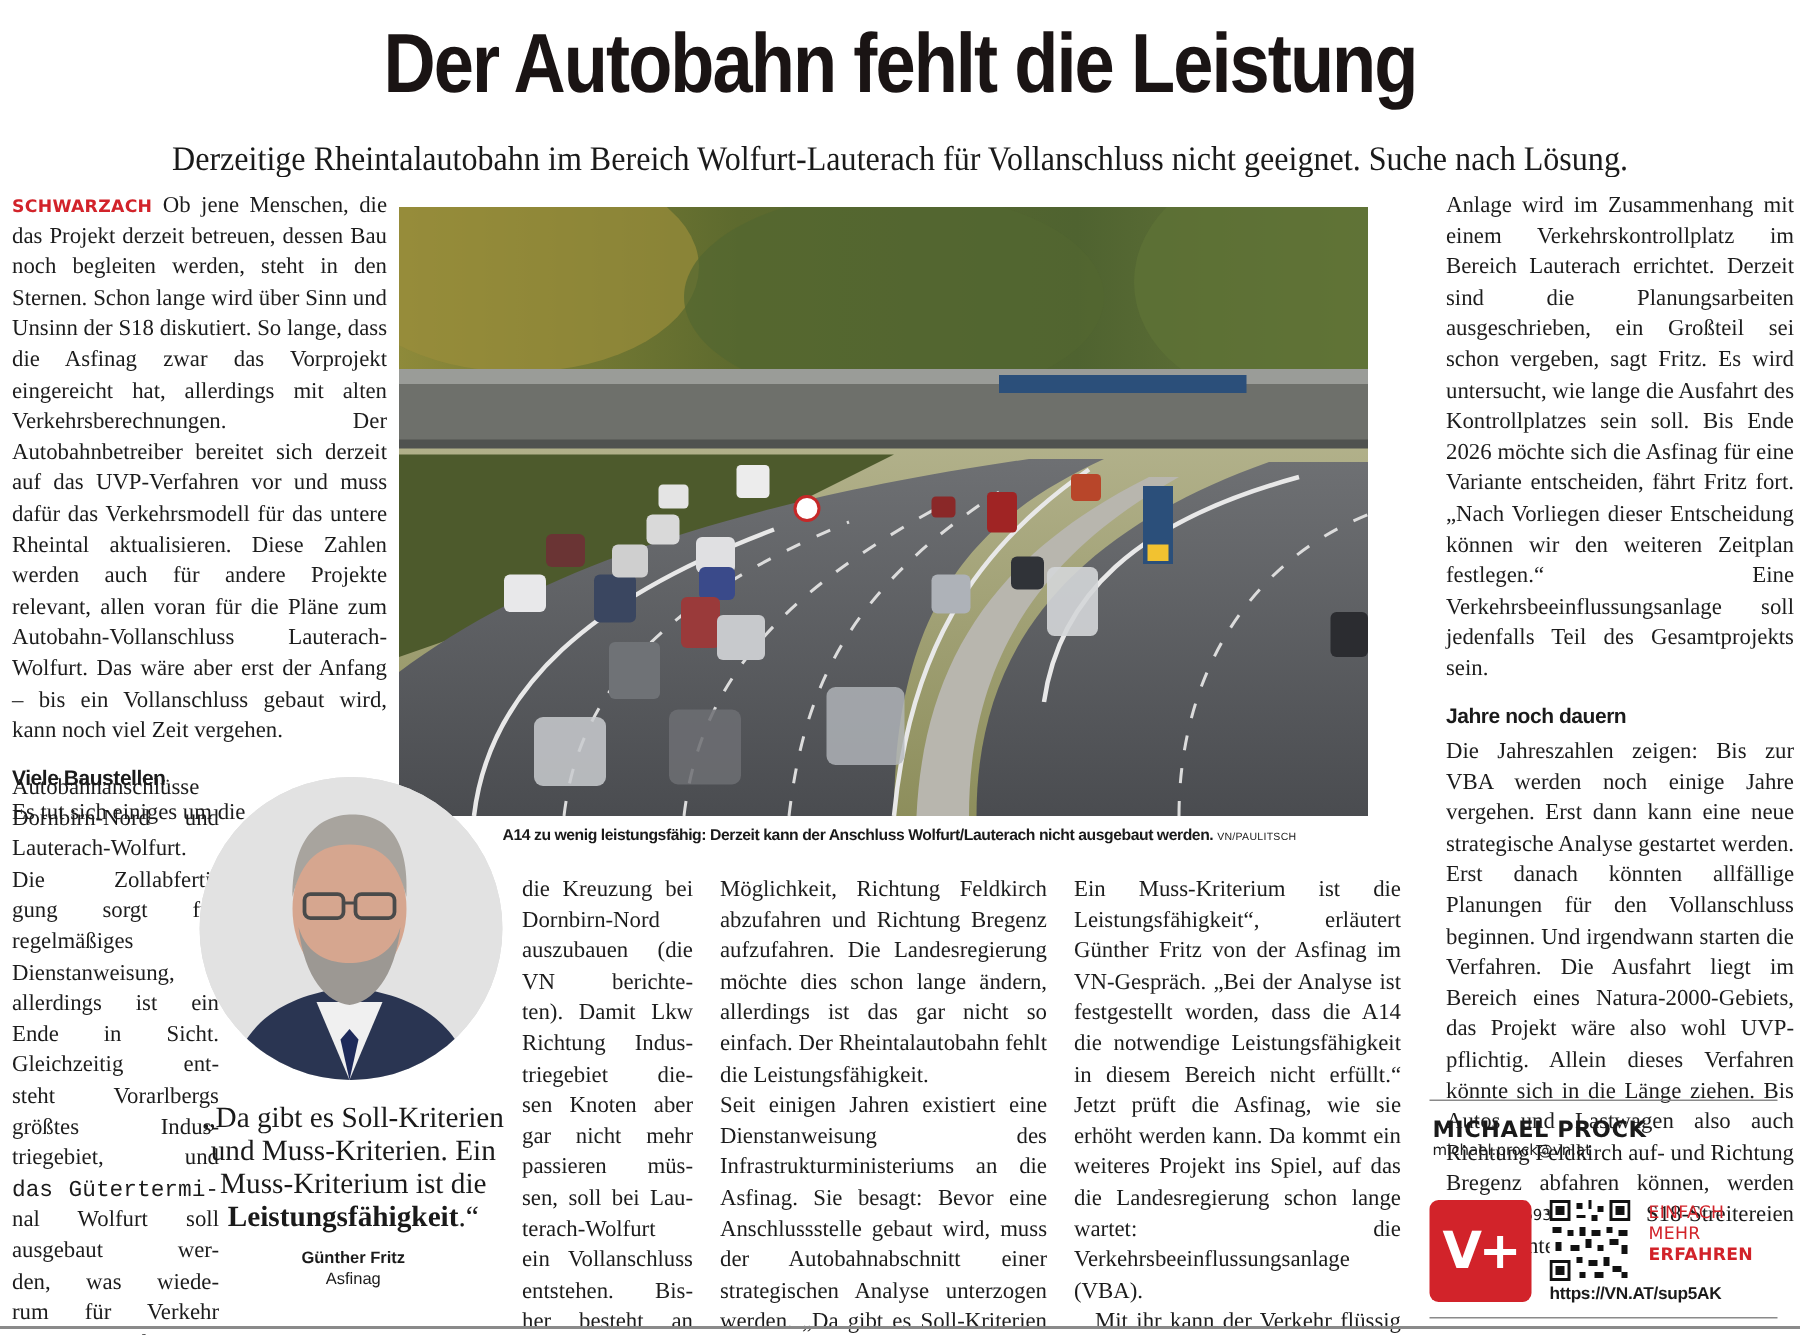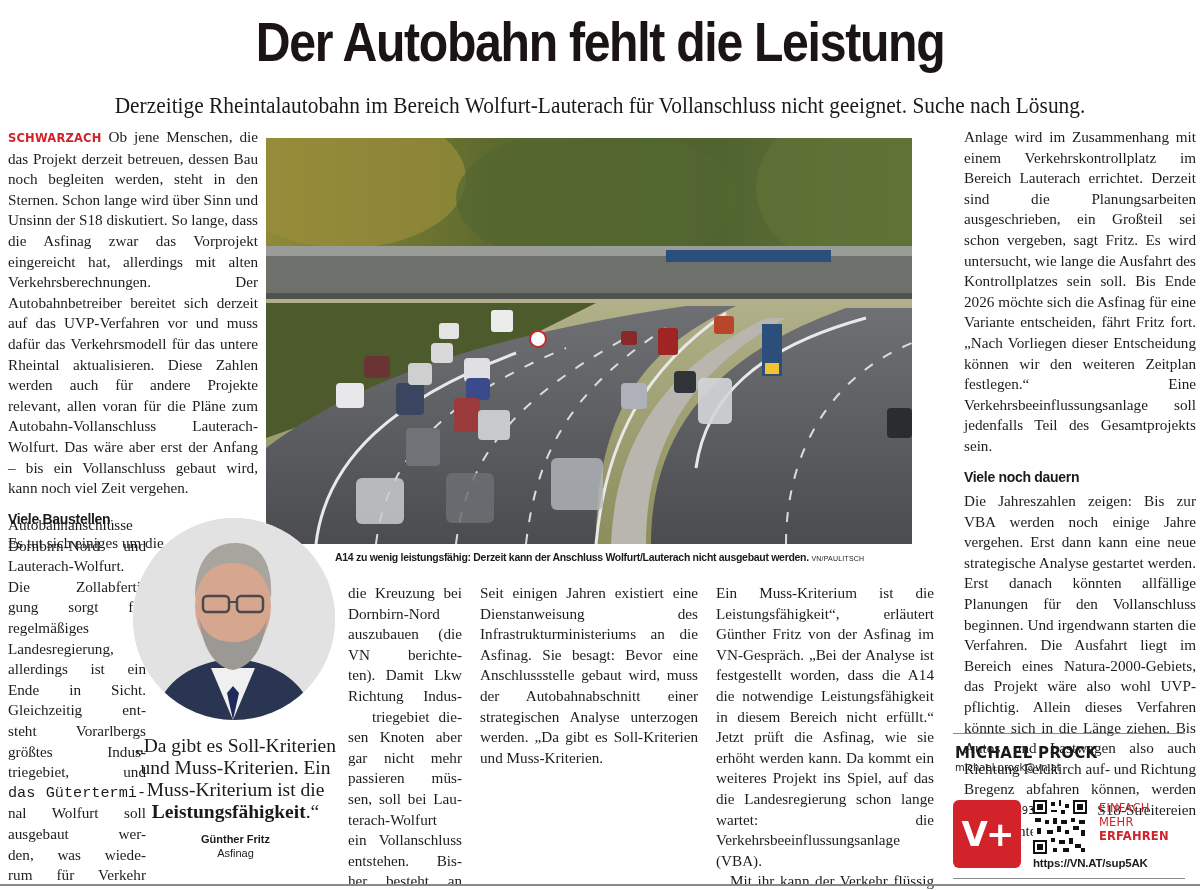--- a/index.html
+++ b/index.html
@@ -92,21 +92,21 @@
   <div class="subhead-sec">Viele Baustellen</div>
   <p style="width:178px;">Es tut sich einiges um die</p>
 </div>
 <div class="abs body" style="left:8px; top:515px; width:138px;" id="col1narrow">
     <div style="text-align: justify; text-align-last: justify; white-space: nowrap; overflow: hidden;">Autobahnanschlüsse</div>
     <div style="text-align: justify; text-align-last: justify; white-space: nowrap; overflow: hidden;">Dornbirn-Nord und</div>
     <div style="text-align: justify; text-align-last: justify; white-space: nowrap; overflow: hidden;">Lauterach-Wolfurt.</div>
     <div style="text-align: justify; text-align-last: justify; white-space: nowrap; overflow: hidden;">Die Zollabferti-</div>
     <div style="text-align: justify; text-align-last: justify; white-space: nowrap; overflow: hidden;">gung sorgt für</div>
     <div style="text-align: justify; text-align-last: justify; white-space: nowrap; overflow: hidden;">regelmäßiges</div>
-    <div style="text-align: justify; text-align-last: justify; white-space: nowrap; overflow: hidden;">Landesregierung,</div>
+    <div style="text-align: justify; text-align-last: justify; white-space: nowrap; overflow: hidden;">Dienstanweisung,</div>
     <div style="text-align: justify; text-align-last: justify; white-space: nowrap; overflow: hidden;">allerdings ist ein</div>
     <div style="text-align: justify; text-align-last: justify; white-space: nowrap; overflow: hidden;">Ende in Sicht.</div>
     <div style="text-align: justify; text-align-last: justify; white-space: nowrap; overflow: hidden;">Gleichzeitig ent-</div>
     <div style="text-align: justify; text-align-last: justify; white-space: nowrap; overflow: hidden;">steht Vorarlbergs</div>
     <div style="text-align: justify; text-align-last: justify; white-space: nowrap; overflow: hidden;">größtes Indus-</div>
     <div style="text-align: justify; text-align-last: justify; white-space: nowrap; overflow: hidden;">triegebiet, und</div>
     <div style="text-align: justify; text-align-last: justify; white-space: nowrap; overflow: hidden; font-family: Liberation Mono, monospace;">das Gütertermi-</div>
     <div style="text-align: justify; text-align-last: justify; white-space: nowrap; overflow: hidden;">nal Wolfurt soll</div>
     <div style="text-align: justify; text-align-last: justify; white-space: nowrap; overflow: hidden;">ausgebaut wer-</div>
     <div style="text-align: justify; text-align-last: justify; white-space: nowrap; overflow: hidden;">den, was wiede-</div>
@@ -216,43 +216,44 @@
   <div>Asfinag</div>
 </div>
 
 <div class="abs body" style="left:348px; top:583px; width:114px;" id="col2">
     <div style="text-align: justify; text-align-last: justify; white-space: nowrap; overflow: hidden;">die Kreuzung bei</div>
     <div style="text-align: justify; text-align-last: justify; white-space: nowrap; overflow: hidden;">Dornbirn-Nord</div>
     <div style="text-align: justify; text-align-last: justify; white-space: nowrap; overflow: hidden;">auszubauen (die</div>
     <div style="text-align: justify; text-align-last: justify; white-space: nowrap; overflow: hidden;">VN berichte-</div>
     <div style="text-align: justify; text-align-last: justify; white-space: nowrap; overflow: hidden;">ten). Damit Lkw</div>
     <div style="text-align: justify; text-align-last: justify; white-space: nowrap; overflow: hidden;">Richtung Indus-</div>
-    <div style="text-align: justify; text-align-last: justify; white-space: nowrap; overflow: hidden; margin-left: 24px;">triegebiet die-</div>
+    <div style="text-align: justify; text-align-last: justify; white-space: nowrap; overflow: hidden;">triegebiet die-</div>
     <div style="text-align: justify; text-align-last: justify; white-space: nowrap; overflow: hidden;">sen Knoten aber</div>
     <div style="text-align: justify; text-align-last: justify; white-space: nowrap; overflow: hidden;">gar nicht mehr</div>
     <div style="text-align: justify; text-align-last: justify; white-space: nowrap; overflow: hidden;">passieren müs-</div>
     <div style="text-align: justify; text-align-last: justify; white-space: nowrap; overflow: hidden;">sen, soll bei Lau-</div>
     <div style="text-align: justify; text-align-last: justify; white-space: nowrap; overflow: hidden;">terach-Wolfurt</div>
     <div style="text-align: justify; text-align-last: justify; white-space: nowrap; overflow: hidden;">ein Vollanschluss</div>
     <div style="text-align: justify; text-align-last: justify; white-space: nowrap; overflow: hidden;">entstehen. Bis-</div>
     <div style="text-align: justify; text-align-last: justify; white-space: nowrap; overflow: hidden;">her besteht an</div>
   </div>
 
 <div class="abs body" style="left:480px; top:583px; width:218px;">
+  <p>Möglichkeit, Richtung Feldkirch abzufahren und Richtung Bregenz aufzufahren. Die Landesregierung möchte dies schon lange ändern, allerdings ist das gar nicht so einfach. Der Rheintalautobahn fehlt die Leistungsfähigkeit.</p>
   <p>Seit einigen Jahren existiert eine Dienstanweisung des Infrastrukturministeriums an die Asfinag. Sie besagt: Bevor eine Anschlussstelle gebaut wird, muss der Autobahnabschnitt einer strategischen Analyse unterzogen werden. „Da gibt es Soll-Kriterien und Muss-Kriterien.</p>
 </div>
 
 <div class="abs body" style="left:716px; top:583px; width:218px;">
   <p>Ein Muss-Kriterium ist die Leistungsfähigkeit“, erläutert Günther Fritz von der Asfinag im VN-Gespräch. „Bei der Analyse ist festgestellt worden, dass die A14 die notwendige Leistungsfähigkeit in diesem Bereich nicht erfüllt.“ Jetzt prüft die Asfinag, wie sie erhöht werden kann. Da kommt ein weiteres Projekt ins Spiel, auf das die Landesregierung schon lange wartet: die Verkehrsbeeinflussungsanlage (VBA).</p>
   <p class="indent">Mit ihr kann der Verkehr flüssig gehalten werden, womit sich die Leistungsfähigkeit der Autobahn erhöht, erklärt Günther Fritz. Die</p>
 </div>
 
 <div class="abs body" style="left:953px; top:127px; width:232px;margin-left:11px;">
   <p>Anlage wird im Zusammenhang mit einem Verkehrskontrollplatz im Bereich Lauterach errichtet. Derzeit sind die Planungsarbeiten ausgeschrieben, ein Großteil sei schon vergeben, sagt Fritz. Es wird untersucht, wie lange die Ausfahrt des Kontrollplatzes sein soll. Bis Ende 2026 möchte sich die Asfinag für eine Variante entscheiden, fährt Fritz fort. „Nach Vorliegen dieser Entscheidung können wir den weiteren Zeitplan festlegen.“ Eine Verkehrsbeeinflussungsanlage soll jedenfalls Teil des Gesamtprojekts sein.</p>
-  <div class="subhead-sec">Viele noch dauern</div>
+  <div class="subhead-sec">Jahre noch dauern</div>
   <p>Die Jahreszahlen zeigen: Bis zur VBA werden noch einige Jahre vergehen. Erst dann kann eine neue strategische Analyse gestartet werden. Erst danach könnten allfällige Planungen für den Vollanschluss beginnen. Und irgendwann starten die Verfahren. Die Ausfahrt liegt im Bereich eines Natura-2000-Gebiets, das Projekt wäre also wohl UVP-pflichtig. Allein dieses Verfahren könnte sich in die Länge ziehen. Bis Autos und Lastwagen also auch Richtung Feldkirch auf- und Richtung Bregenz abfahren können, werden noch viele S18-Streitereien ausgefochten.</p>
 </div>
 
 <div class="abs author-rule" style="top:733px;"></div>
 <div class="abs author-name">MICHAEL PROCK</div>
 <div class="abs author-line" style="top:762px;">michael.prock@vn.at</div>
 <div class="abs author-line" style="top:805px;">0676 88005693</div>
 
 <div class="abs vplus">V+</div>
 <div class="abs qr">

